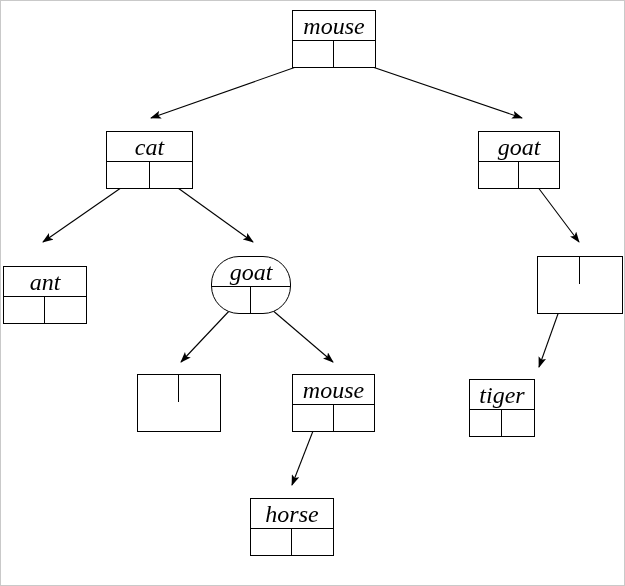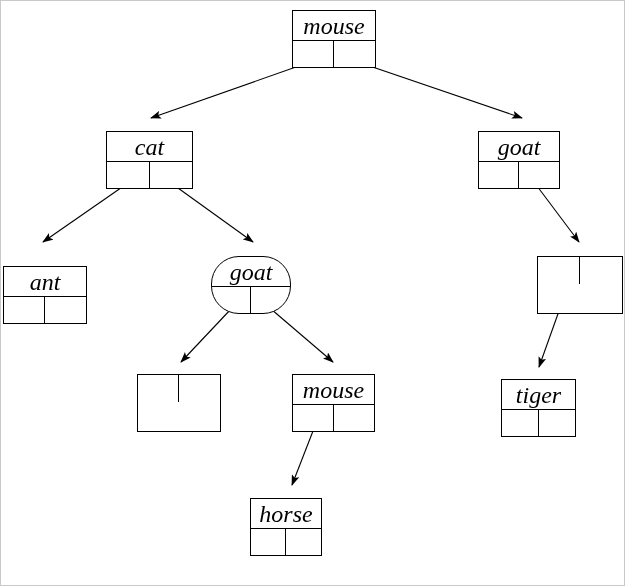--- a/index.html
+++ b/index.html
@@ -130,28 +130,28 @@
           <div class="cell right"></div>
         </div>
       </div>
       <div class="node" style="left: 291px; top: 373px; width: 83px; height: 58px;">
         <div class="node-label">mouse</div>
         <div class="node-cells">
           <div class="cell left"></div>
           <div class="cell right"></div>
         </div>
       </div>
-      <div class="node" style="left: 500px; top: 378px; width: 75px; height: 58px;">
+      <div class="node" style="left: 468px; top: 378px; width: 66px; height: 58px;">
         <div class="node-label">tiger</div>
         <div class="node-cells">
           <div class="cell left"></div>
           <div class="cell right"></div>
         </div>
       </div>
-      <div class="node" style="left: 249px; top: 497px; width: 72px; height: 58px;">
+      <div class="node" style="left: 249px; top: 497px; width: 84px; height: 58px;">
         <div class="node-label">horse</div>
         <div class="node-cells">
           <div class="cell left"></div>
           <div class="cell right"></div>
         </div>
       </div>
     </div>
 
 </div>
 

